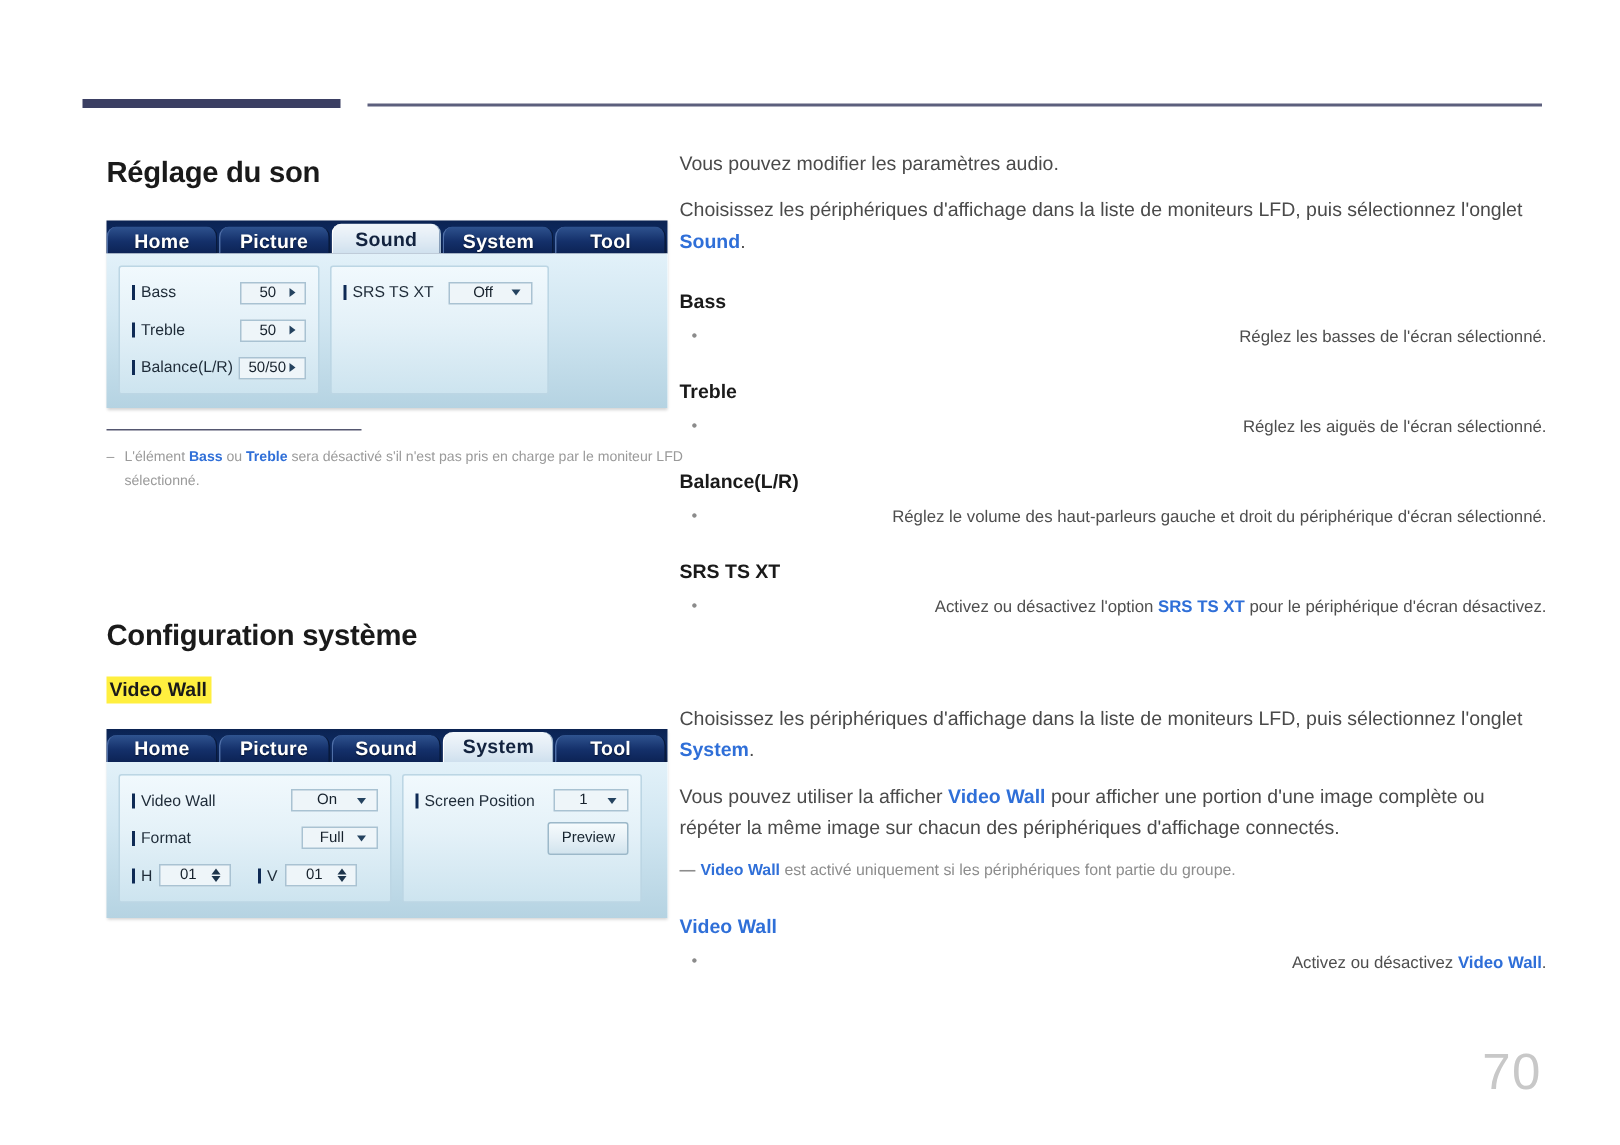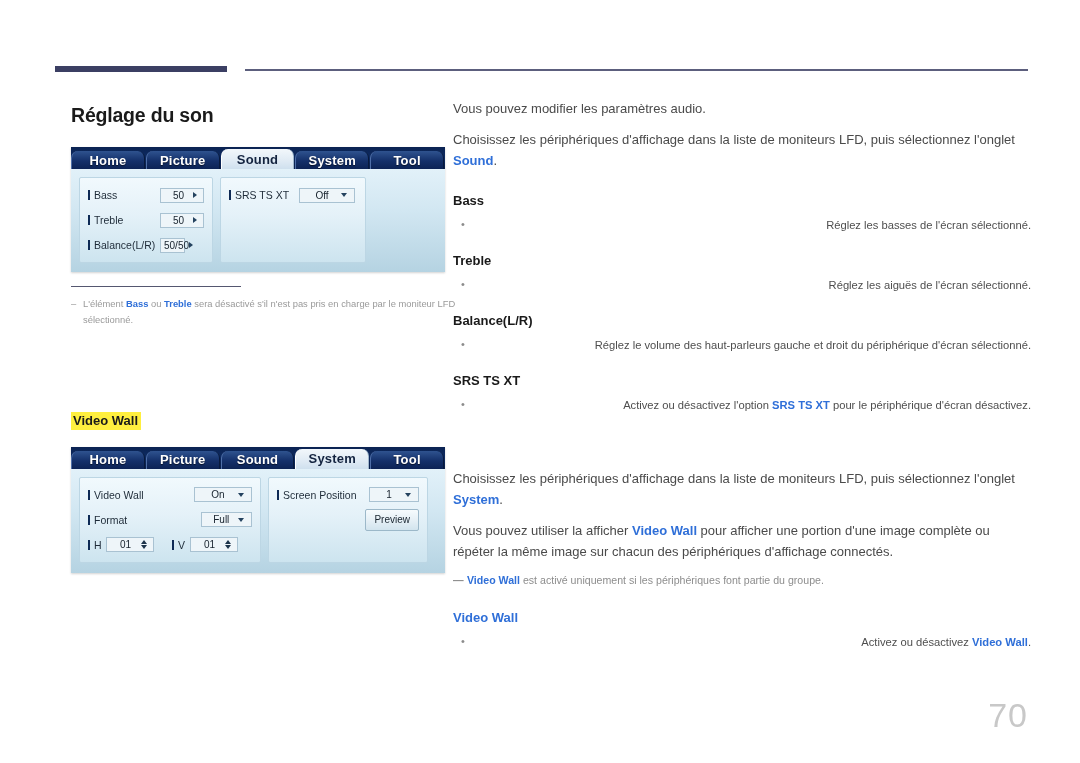--- a/index.html
+++ b/index.html
@@ -331,21 +331,21 @@
         </div>
         <div class="osd-row">
           <span class="osd-label" style="width:72px;">Treble</span>
           <div class="val-box" style="width:44px;">
             <span class="v">50</span>
             <span class="arrow-r"></span>
           </div>
         </div>
         <div class="osd-row">
           <span class="osd-label" style="width:72px;">Balance(L/R)</span>
-          <div class="val-box" style="width:25px;">
+          <div class="val-box" style="width:45px;">
             <span class="v">50/50</span>
             <span class="arrow-r"></span>
           </div>
         </div>
       </div>
 
       <div class="osd-card" style="width:146px;">
         <div class="osd-row">
           <span class="osd-label" style="width:70px;">SRS TS XT</span>
           <div class="val-box" style="width:56px;">
@@ -360,20 +360,21 @@
   </div>
 
   <div class="footnote-block">
     <div class="footnote-rule"></div>
     <div class="footnote-text">
       <span class="dash">–</span><span>L'élément </span><span class="fb">Bass</span><span> ou </span><span class="fb">Treble</span><span> sera désactivé s'il n'est pas pris en charge par le moniteur LFD sélectionné.</span>
     </div>
   </div>
 
   <div style="margin-top:86px;">
+    <h1 class="section-title" style="margin-bottom:16px;">Configuration système</h1>
 
     <h2 class="sub-heading" style="margin-bottom:19px;">
       <span class="hl-yellow">Video Wall</span>
     </h2>
 
     <div class="osd">
       <div class="osd-tabs">
         <div class="osd-tab">Home</div>
         <div class="osd-tab">Picture</div>
         <div class="osd-tab">Sound</div>

